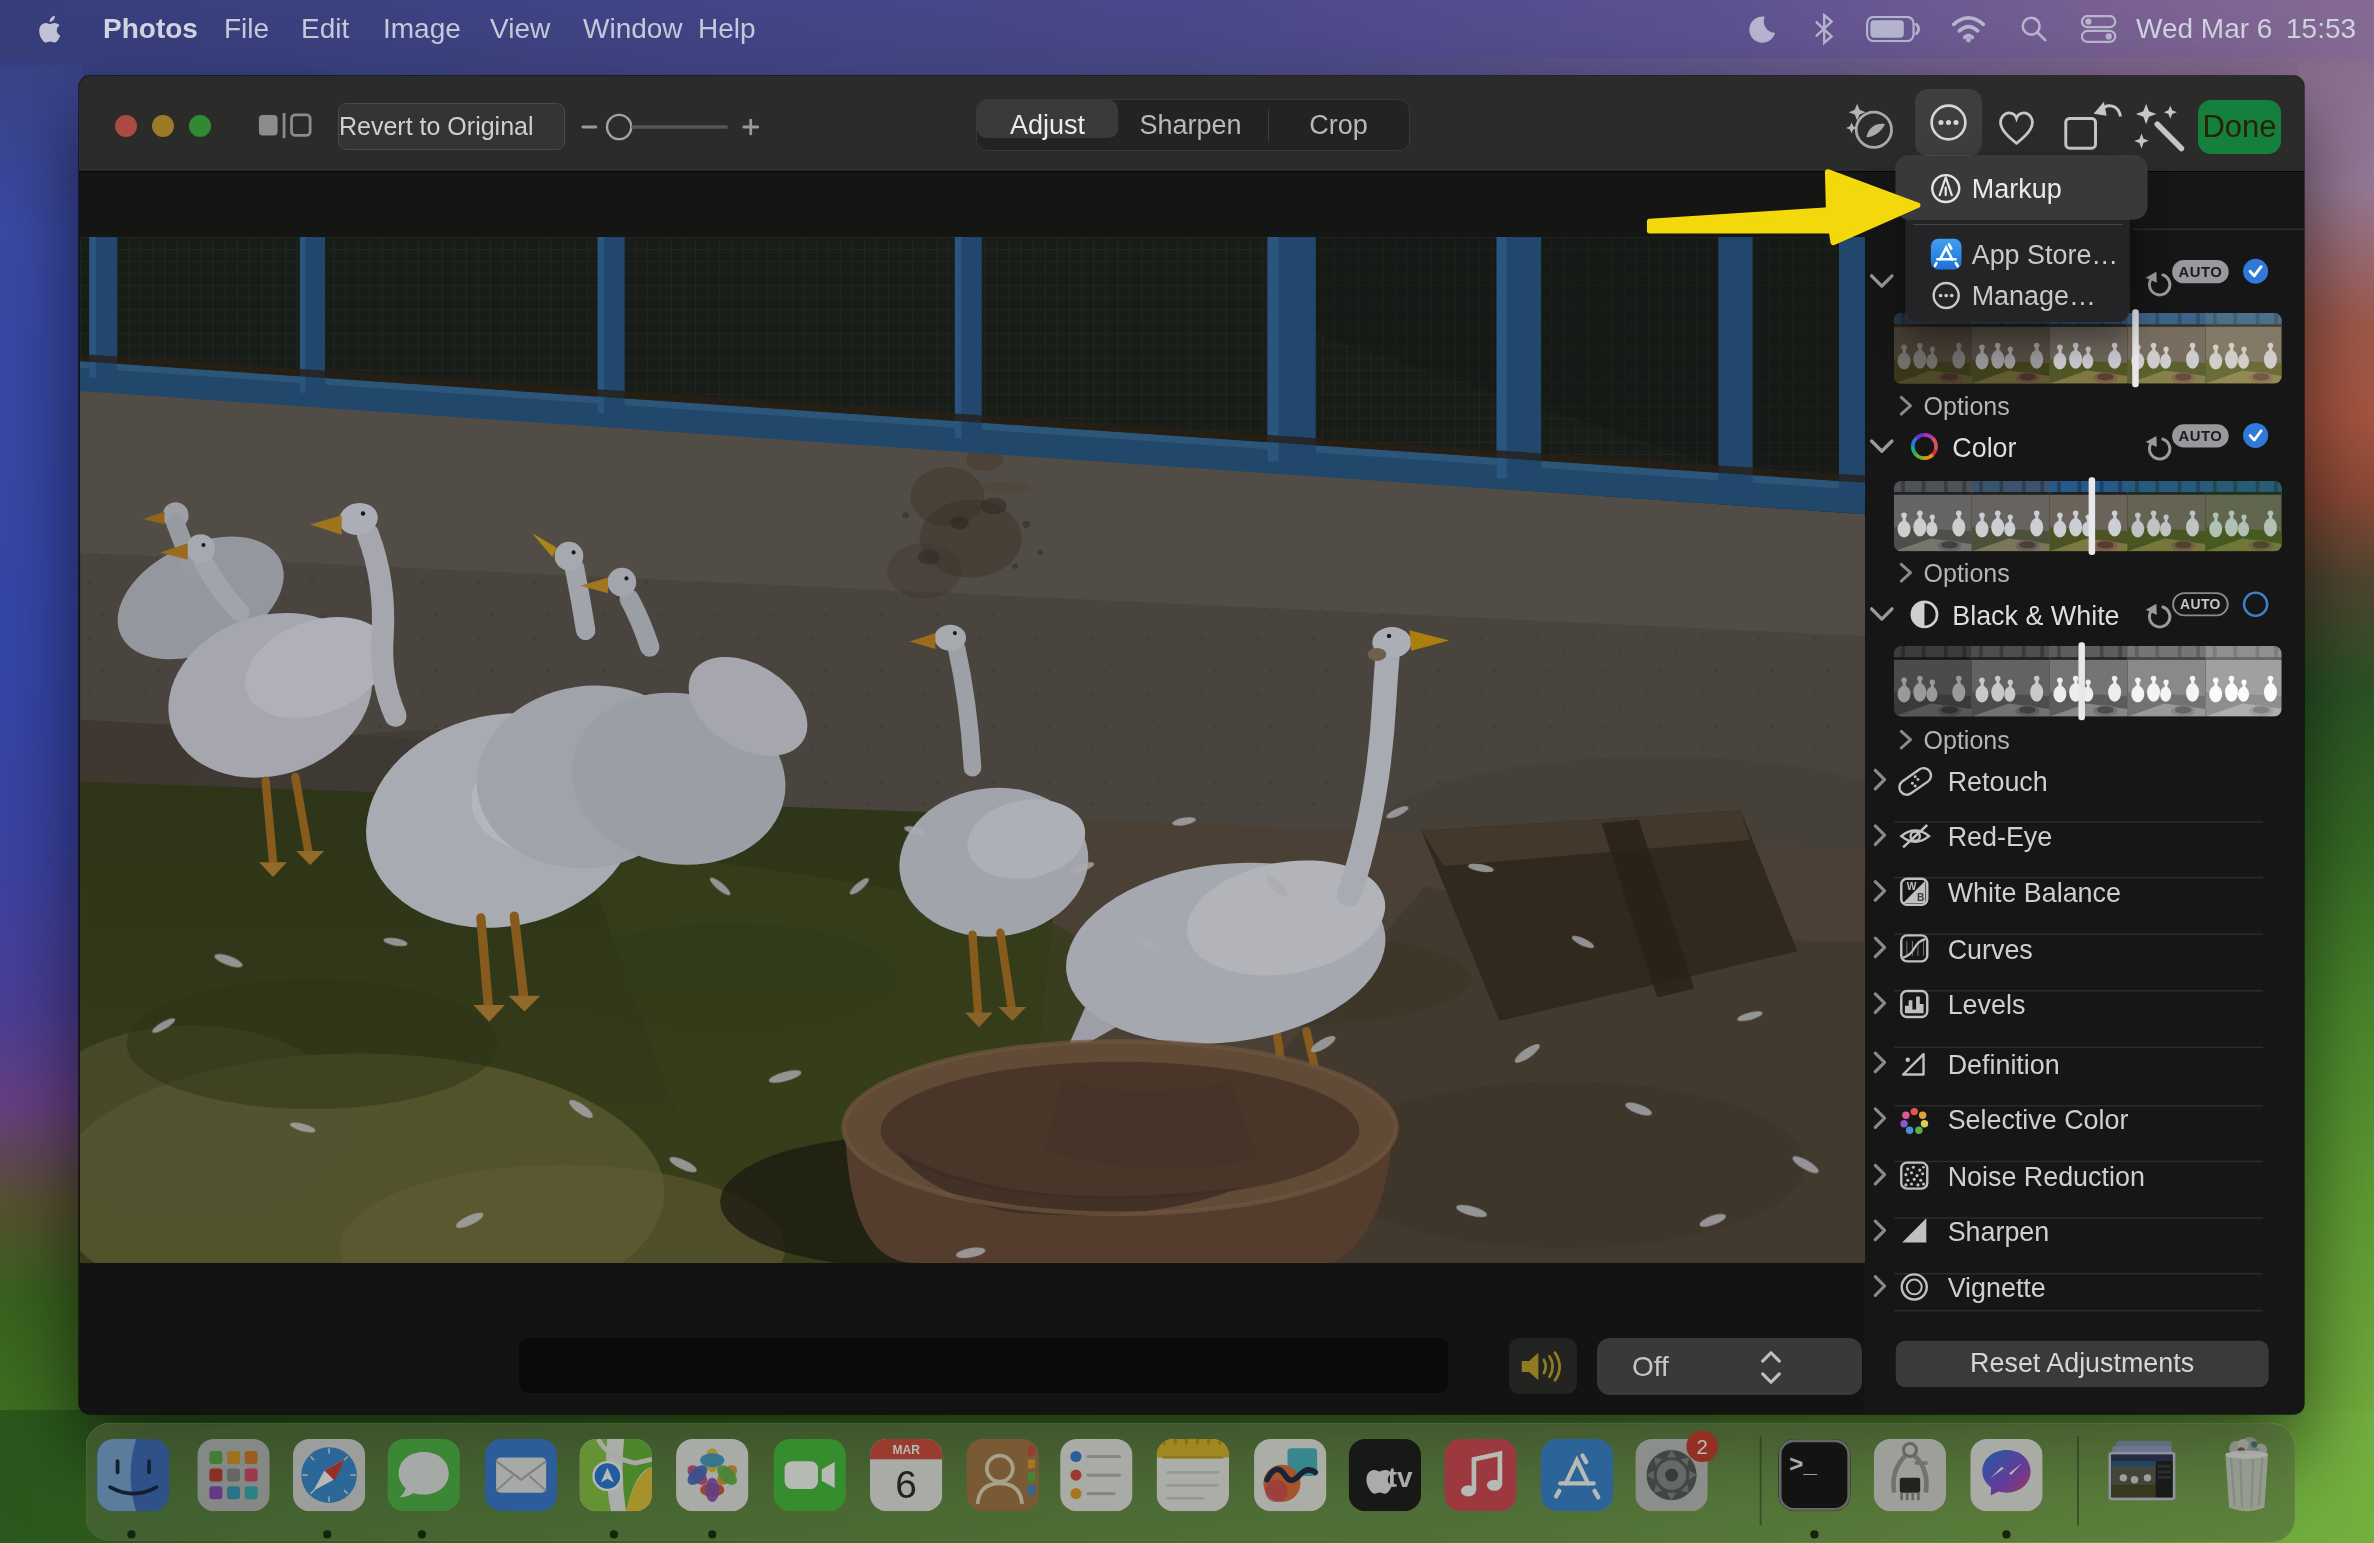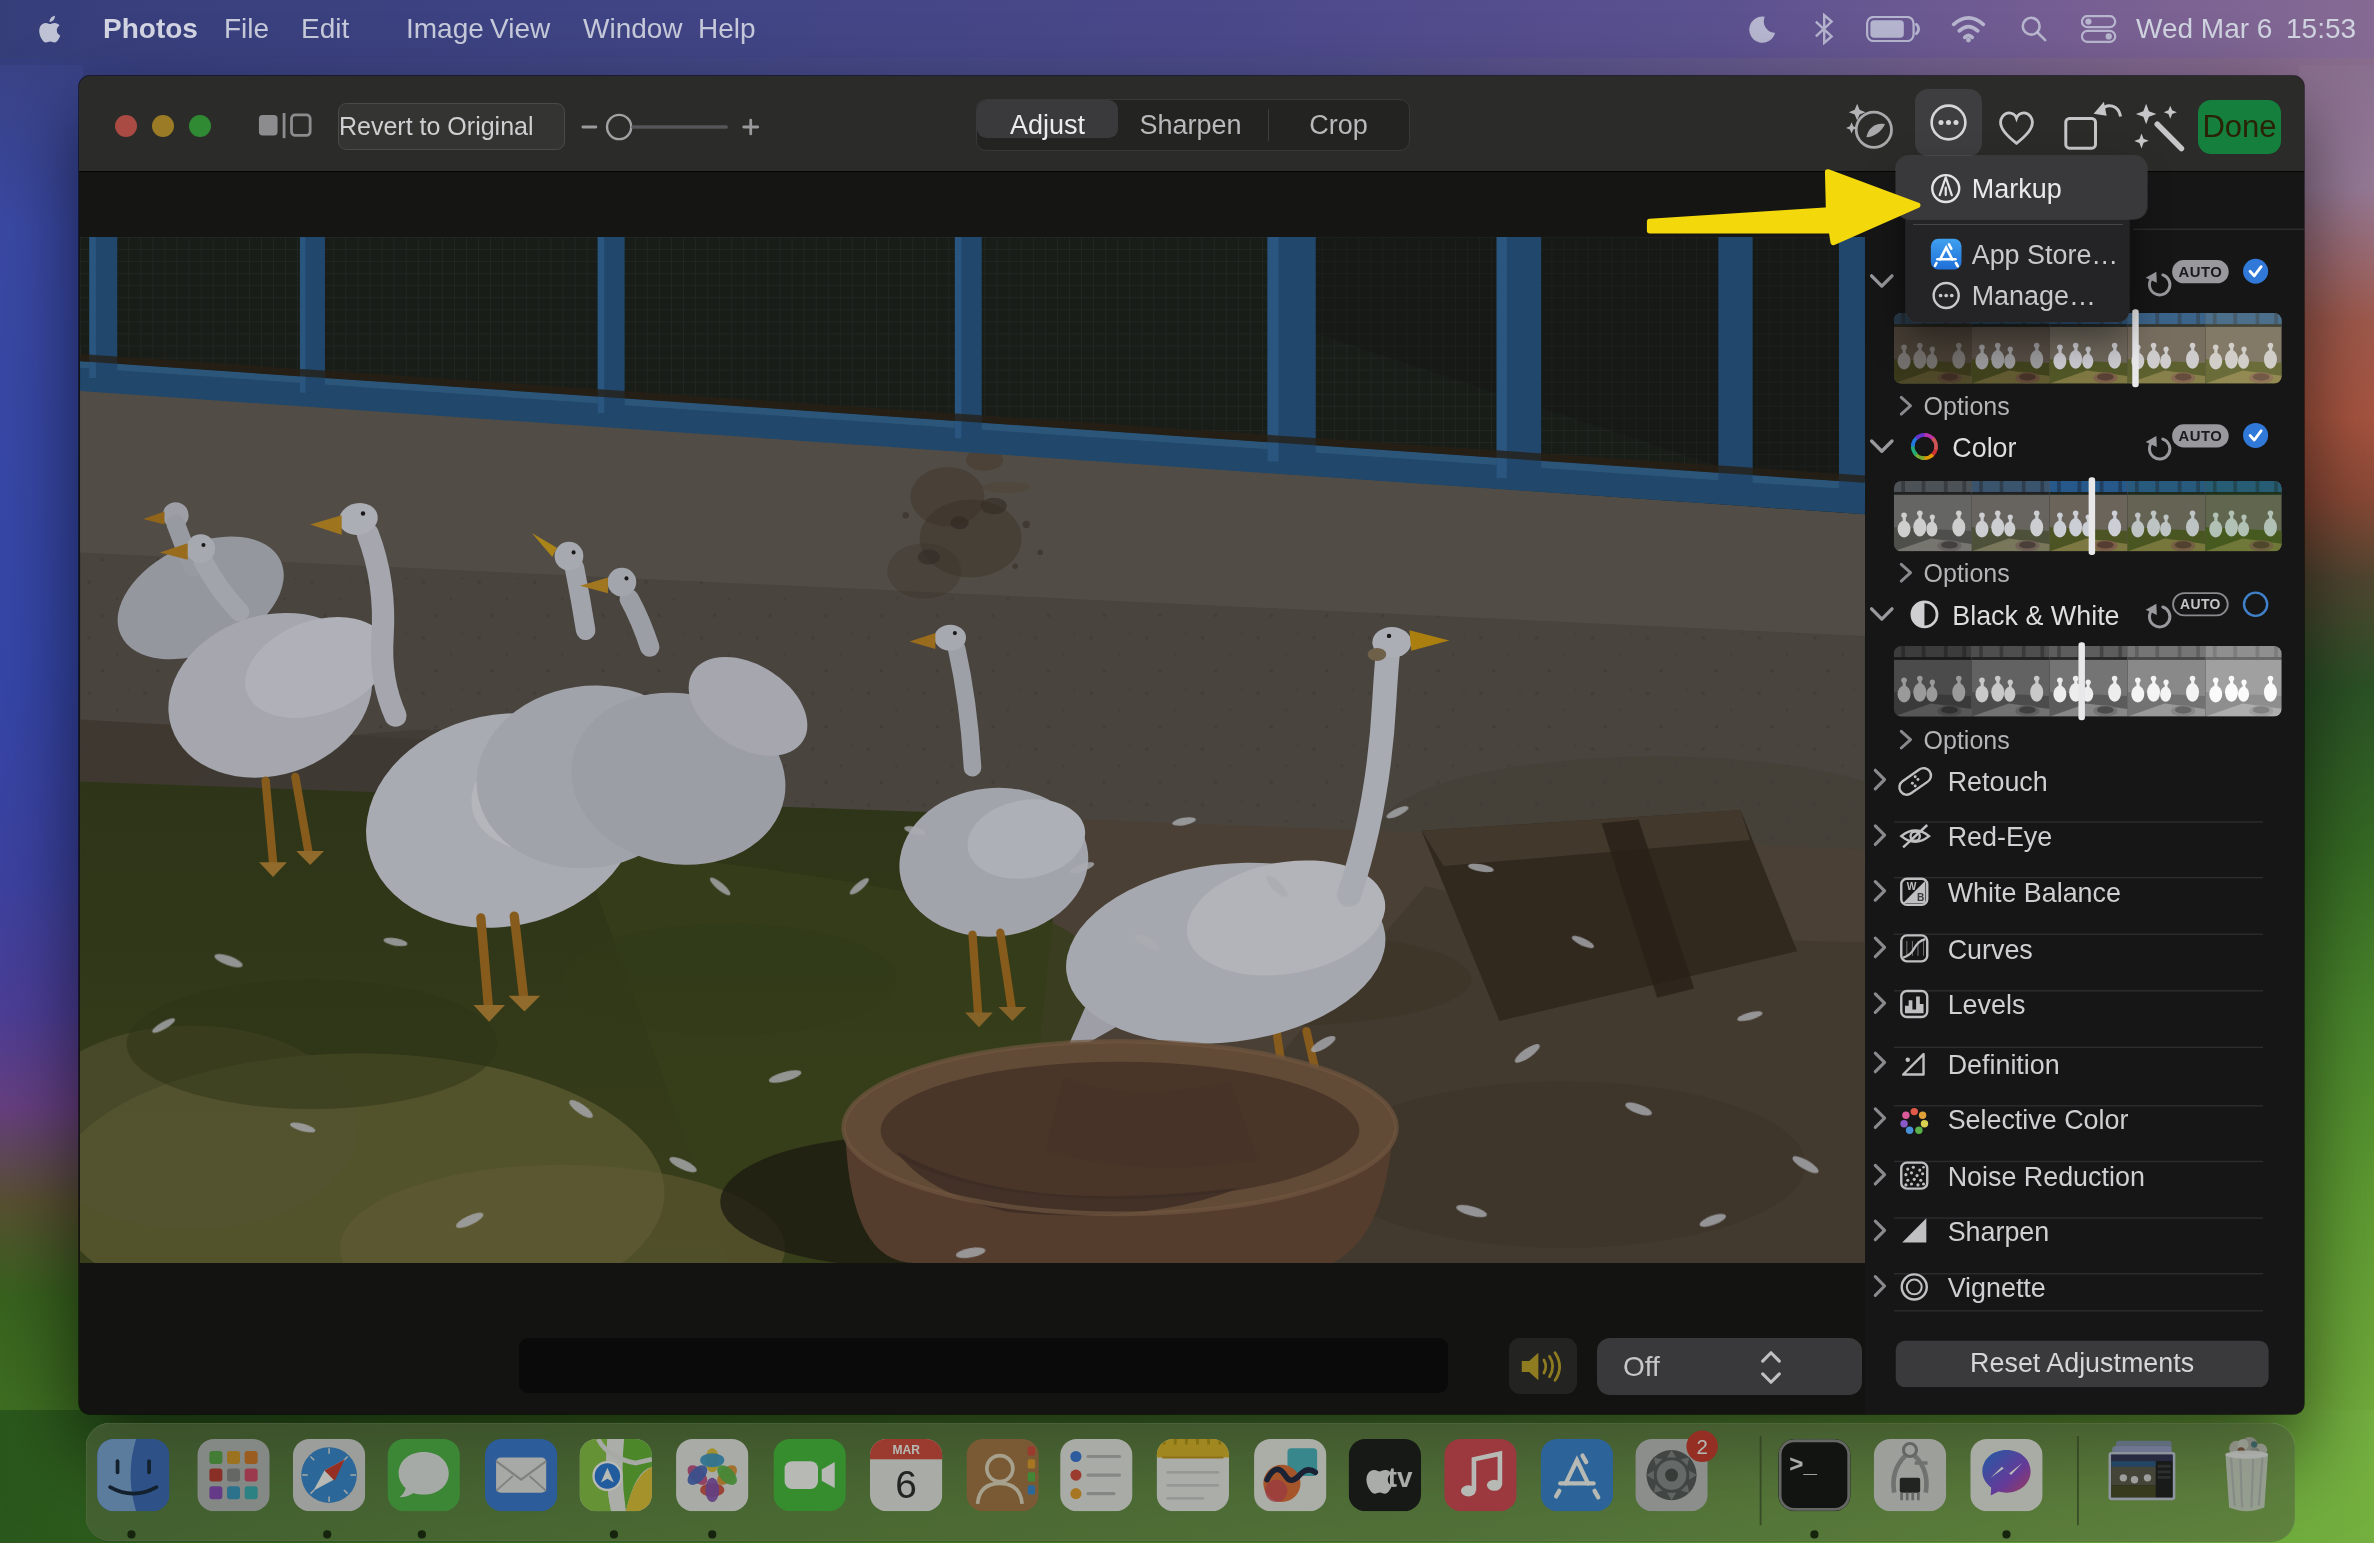--- a/index.html
+++ b/index.html
@@ -37,21 +37,21 @@
 <div id="wpR"></div>
 <div id="wpB"></div>
 
 <div id="menubar">
   <svg class="abs" style="left:39px;top:14px" width="26" height="31" viewBox="0 0 28 33">
     <path fill="#d4d6e2" opacity=".88" d="M19.2 17.6c0-3.6 2.9-5.3 3-5.4-1.6-2.4-4.2-2.7-5.1-2.8-2.2-.2-4.2 1.3-5.3 1.3-1.1 0-2.8-1.3-4.6-1.2-2.4 0-4.6 1.4-5.8 3.5C-1.1 17.3.7 23.5 3.1 26.9c1.2 1.7 2.6 3.6 4.4 3.5 1.8-.1 2.4-1.1 4.6-1.1 2.1 0 2.7 1.1 4.6 1.1 1.9 0 3.1-1.7 4.3-3.4 1.3-2 1.9-3.9 1.9-4-.1-.1-3.7-1.5-3.7-5.4zM15.6 6.3c1-1.2 1.6-2.8 1.5-4.5-1.4.1-3.2 1-4.2 2.2-.9 1-1.7 2.7-1.5 4.3 1.6.1 3.2-.8 4.2-2z"></path>
   </svg>
   <div class="mbl" style="left:103px;font-weight:bold;color:#d3d5e2">Photos</div>
   <div class="mbl" style="left:224px">File</div>
   <div class="mbl" style="left:301px">Edit</div>
-  <div class="mbl" style="left:406px">Image</div>
+  <div class="mbl" style="left:383px">Image</div>
   <div class="mbl" style="left:490px">View</div>
   <div class="mbl" style="left:583px">Window</div>
   <div class="mbl" style="left:698px">Help</div>
 
   <svg class="abs" style="left:1748px;top:15px" width="28" height="28" viewBox="0 0 30 30">
     <path fill="#ccd0e0" opacity=".8" d="M18 2 A14 14 0 1 0 29 19 A12 12 0 0 1 18 2 Z"></path>
   </svg>
   <svg class="abs" style="left:1814px;top:13px" width="20.4" height="32" viewBox="0 0 22 34">
     <path stroke="#ccd0e0" opacity=".78" stroke-width="2.6" fill="none" d="M2 9 L19 25 L11 32 L11 2 L19 9 L2 25"></path>
   </svg>
@@ -320,21 +320,21 @@
 <div class="abs" style="left:519px;top:1338px;width:929px;height:55px;background:#0a0a0a;border-radius:9.3px"></div>
 <div class="abs" style="left:1509px;top:1338px;width:68px;height:56px;background:#232321;border-radius:11px"></div>
 <svg class="abs" style="left:1519px;top:1348px" width="48" height="37" viewBox="0 0 52 40">
   <path fill="#8f7c21" d="M3 14 h8 l10-9 v30 l-10-9 H3 Z"></path>
   <g stroke="#8f7c21" fill="none" stroke-width="3" stroke-linecap="round">
     <path d="M27 13 q4 7 0 14"></path>
     <path d="M33 9 q7 11 0 22"></path>
     <path d="M39 5 q10 15 0 30"></path>
   </g>
 </svg>
-<div class="abs" style="left:1597px;top:1338px;width:265px;height:57px;background:#39393b;border-radius:13px;color:#c6c6c8;font-size:28px;line-height:57px"><span style="margin-left:26px">Off</span></div>
+<div class="abs" style="left:1597px;top:1338px;width:265px;height:57px;background:#39393b;border-radius:13px;color:#c6c6c8;font-size:28px;line-height:57px"><span style="margin-left:35px">Off</span></div>
 <svg class="abs" style="left:1758px;top:1350px" width="26" height="35" viewBox="0 0 28 38">
   <path d="M5 12 L14 3 L23 12" fill="none" stroke="#c0c0c2" stroke-width="3.4" stroke-linecap="round" stroke-linejoin="round"></path>
   <path d="M5 26 L14 35 L23 26" fill="none" stroke="#c0c0c2" stroke-width="3.4" stroke-linecap="round" stroke-linejoin="round"></path>
 </svg>
 
 <svg class="abs" style="left:1864px;top:172px" width="440" height="1242" viewBox="0 0 474 1339">
   <defs>
     <g id="thumbscene">
       <rect x="0" y="0" width="84" height="76" fill="#6a645b"></rect>
       <rect x="0" y="0" width="84" height="14" fill="#26588a"></rect>

